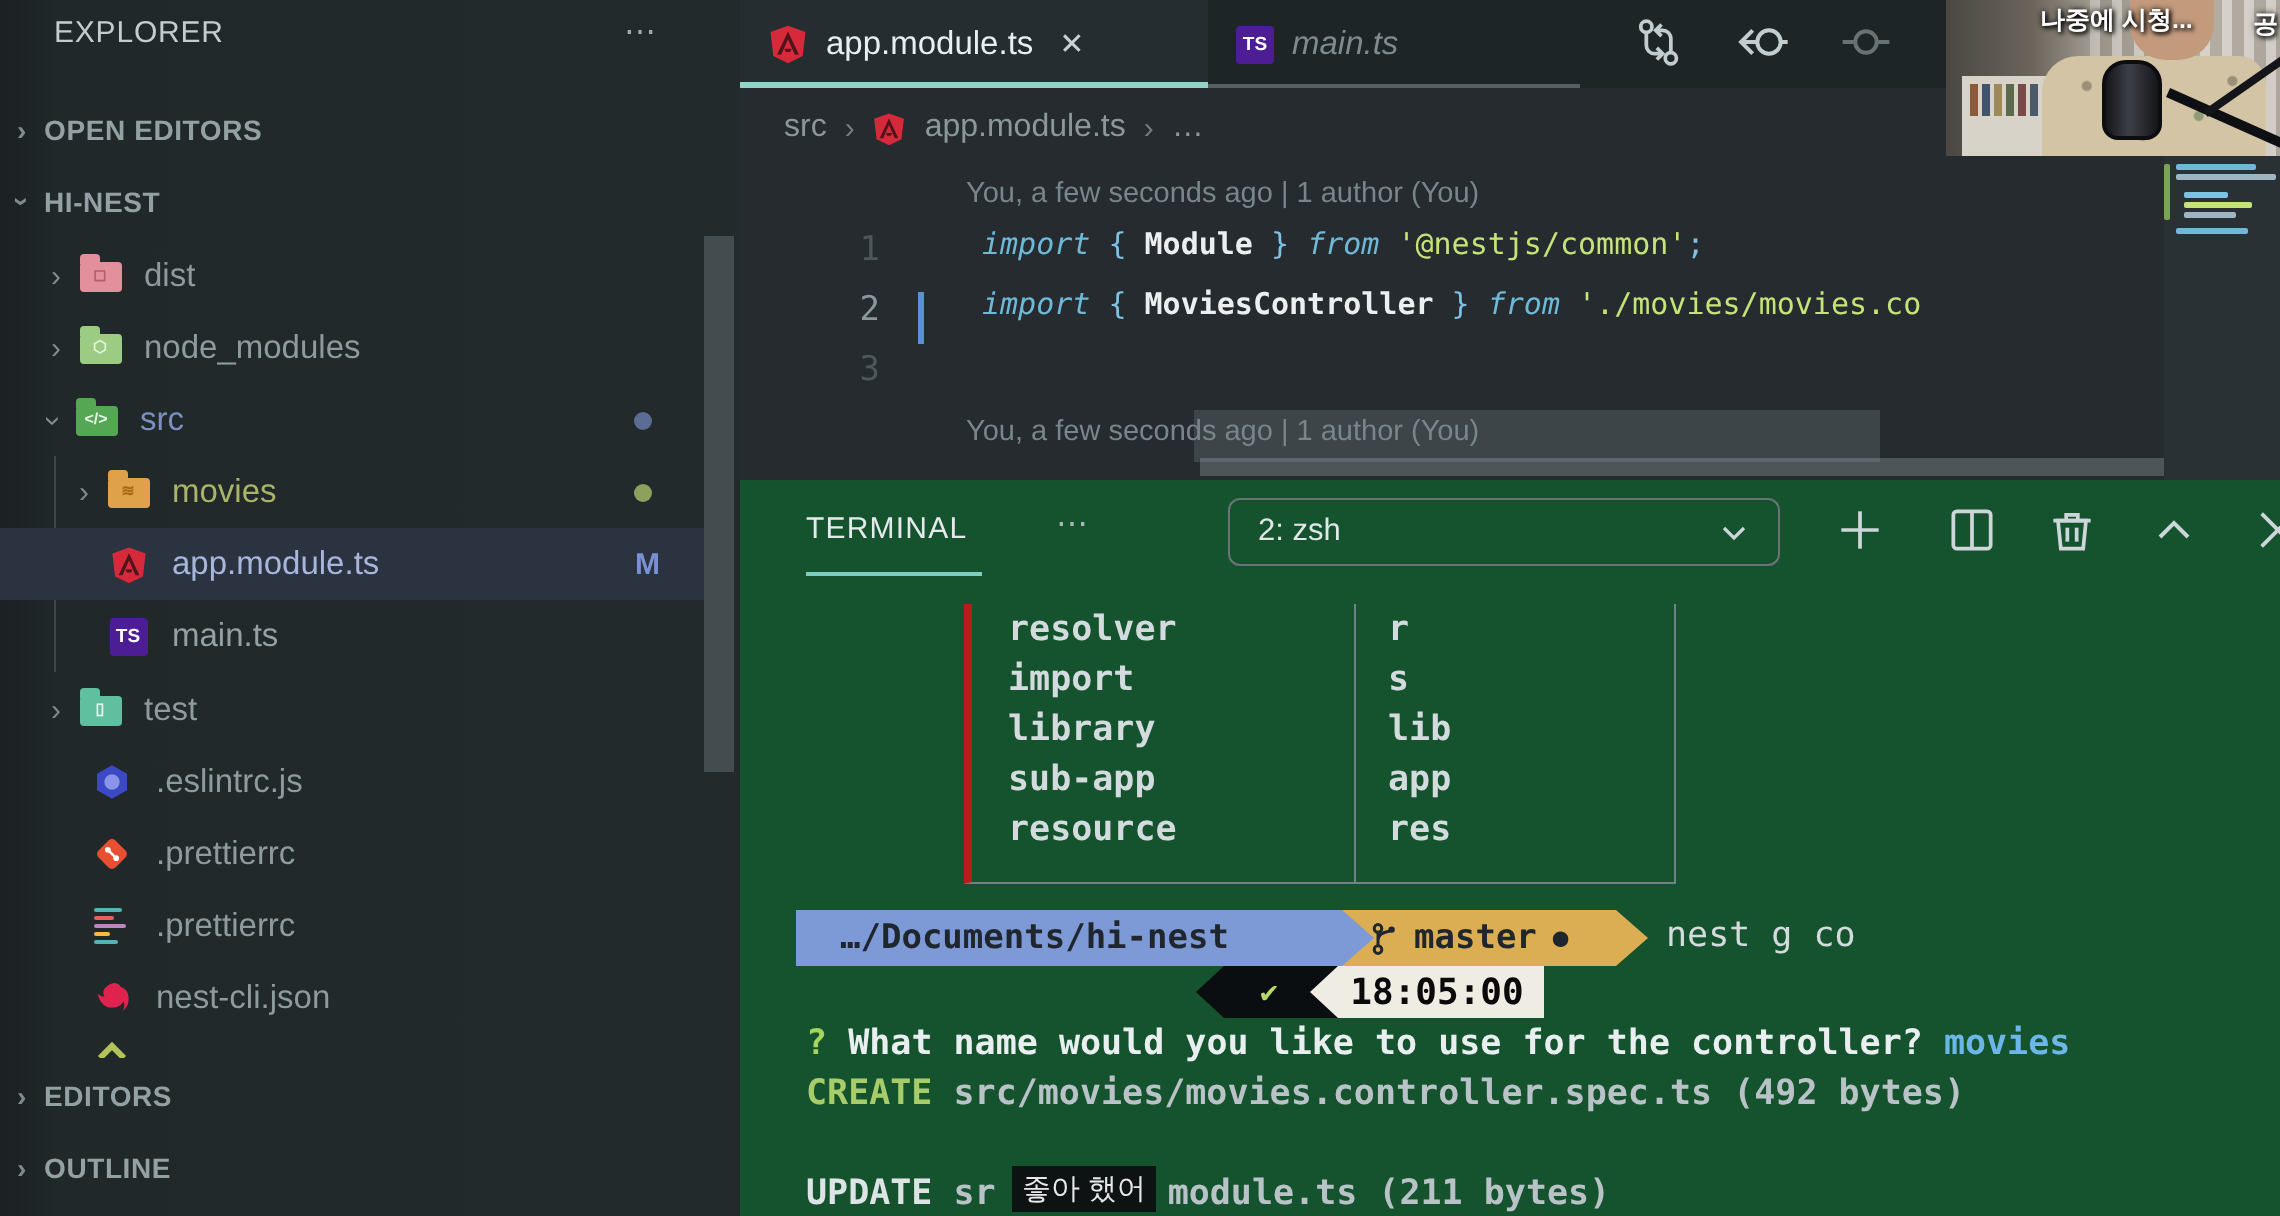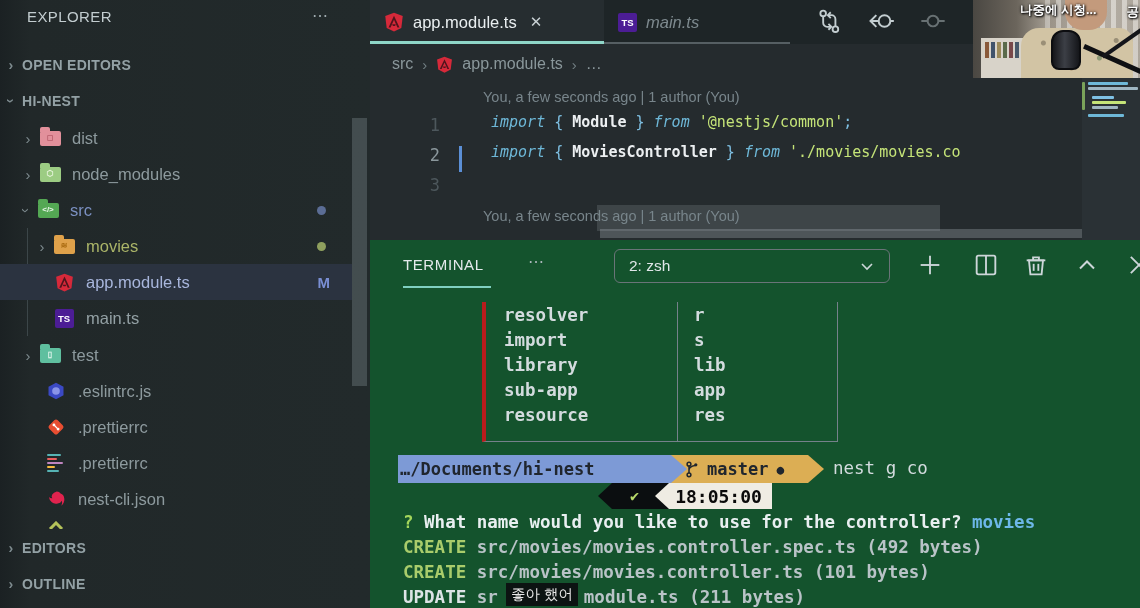--- a/index.html
+++ b/index.html
@@ -73,21 +73,21 @@
   .ticon { position:absolute; top:11px; width:30px; height:30px; cursor:pointer; }
 
   .tmono { font-family:"DejaVu Sans Mono", monospace; font-size:17.5px; font-weight:600; }
   #ttable { position:absolute; left:112px; top:62px; width:356px; height:140px; border-left:4px solid #b91c1c; border-right:1px solid #75818a; border-bottom:1px solid #75818a; }
   #ttable::before { content:""; position:absolute; left:191px; top:0; width:1px; height:100%; background:#75818a; }
   .trow { position:absolute; left:0; width:100%; height:25px; }
   .tc1 { position:absolute; left:18px; color:#d3dbde; }
   .tc2 { position:absolute; left:208px; color:#d3dbde; }
 
   .pseg { position:absolute; height:28px; display:flex; align-items:center; font-family:"DejaVu Sans Mono", monospace; font-weight:bold; font-size:17px; }
-  #pseg-path { left:28px; top:215px; width:289px; padding-left:2px; background:#7d9ad6; color:#20262e;
+  #pseg-path { left:28px; top:215px; width:289px; padding-left:22px; background:#7d9ad6; color:#20262e;
     clip-path:polygon(0 0, calc(100% - 16px) 0, 100% 50%, calc(100% - 16px) 100%, 0 100%); z-index:2; }
   #pseg-git { left:289px; top:215px; width:165px; padding-left:26px; background:#dcae54; color:#20262e; gap:8px;
     clip-path:polygon(0 0, calc(100% - 16px) 0, 100% 50%, calc(100% - 16px) 100%, 0 100%); z-index:1; }
   #pcmd { position:absolute; left:463px; top:218px; color:#d3dbde; font-family:"DejaVu Sans Mono", monospace; font-size:17.5px; }
   #pseg-check { left:228px; top:243px; width:73px; height:26px; background:#0b0e10; color:#b8d96a; justify-content:center; font-size:15px;
     clip-path:polygon(14px 0, 100% 0, 100% 100%, 14px 100%, 0 50%); z-index:1; }
   #pseg-time { left:285px; top:243px; width:117px; height:26px; background:#efece3; color:#0a0a0a; justify-content:center; padding-left:10px; font-size:18px;
     clip-path:polygon(14px 0, 100% 0, 100% 100%, 14px 100%, 0 50%); z-index:2; }
 
   .outline { position:absolute; left:33px; white-space:pre; }
@@ -433,21 +433,20 @@
     <div id="pcmd">nest g co</div>
     <div class="pseg" id="pseg-check">
         <span>✔</span>
       </div>
     <div class="pseg" id="pseg-time">
         <span>18:05:00</span>
       </div>
 
     <div class="outline tmono" style="top:272px;"><span class="qmark">?</span><span class="qtext"> What name would you like to use for the controller? </span><span class="ans">movies</span></div>
     <div class="outline tmono" style="top:297px;"><span class="tag-create">CREATE</span><span class="tpath"> src/movies/movies.controller.spec.ts (492 bytes)</span></div>
-    <div class="outline tmono" style="top:322px;"><span class="tag-create">CREATE</span><span class="tpath"> src/movies/movies.controller.ts (101 bytes)</span></div>
     <div class="outline tmono" style="top:347px;"><span class="tag-update">UPDATE</span><span class="tpath"> sr</span><span class="tpath" style="padding-left:86px;">module.ts (211 bytes)</span></div>
   </div>
 </div>
 
 <div id="webcam">
   <div id="wc-curtain"></div>
   <div id="wc-shelf"></div>
   <div id="wc-books">
     <i style="background:#8a5a3a;"></i>
       <i style="background:#41536b;"></i>

